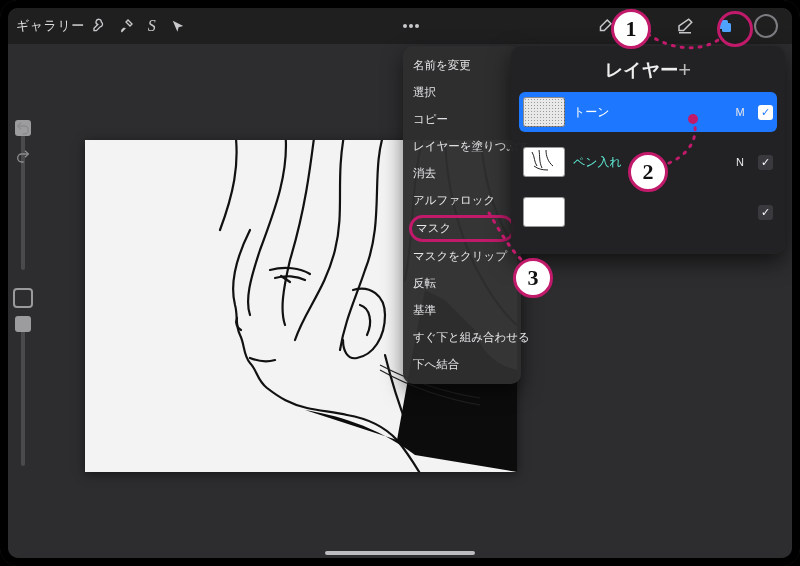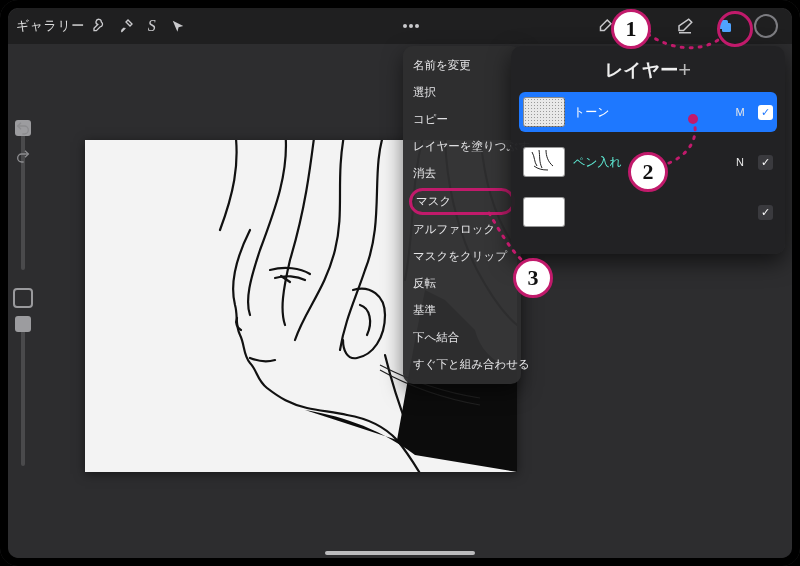--- a/index.html
+++ b/index.html
@@ -180,27 +180,27 @@
       </g>
     </svg>
   </div>
 
   <div class="ctxmenu">
     <div class="item">名前を変更</div>
     <div class="item">選択</div>
     <div class="item">コピー</div>
     <div class="item">レイヤーを塗りつぶす</div>
     <div class="item">消去</div>
+    <div class="item">アルファロック</div>
     <div class="item hl">マスク</div>
-    <div class="item">アルファロック</div>
     <div class="item">マスクをクリップ</div>
     <div class="item">反転</div>
     <div class="item">基準</div>
+    <div class="item">すぐ下と組み合わせる</div>
     <div class="item">下へ結合</div>
-    <div class="item">すぐ下と組み合わせる</div>
   </div>
 
   <div class="layers">
     <div class="head">
       <span class="title">レイヤー</span>
       <span class="plus">+</span>
     </div>
 
     <div class="layer-row sel">
       <div class="thumb" style="background:radial-gradient(#999 .6px,transparent .6px) 0 0/3px 3px,#e8e8e8"></div>

